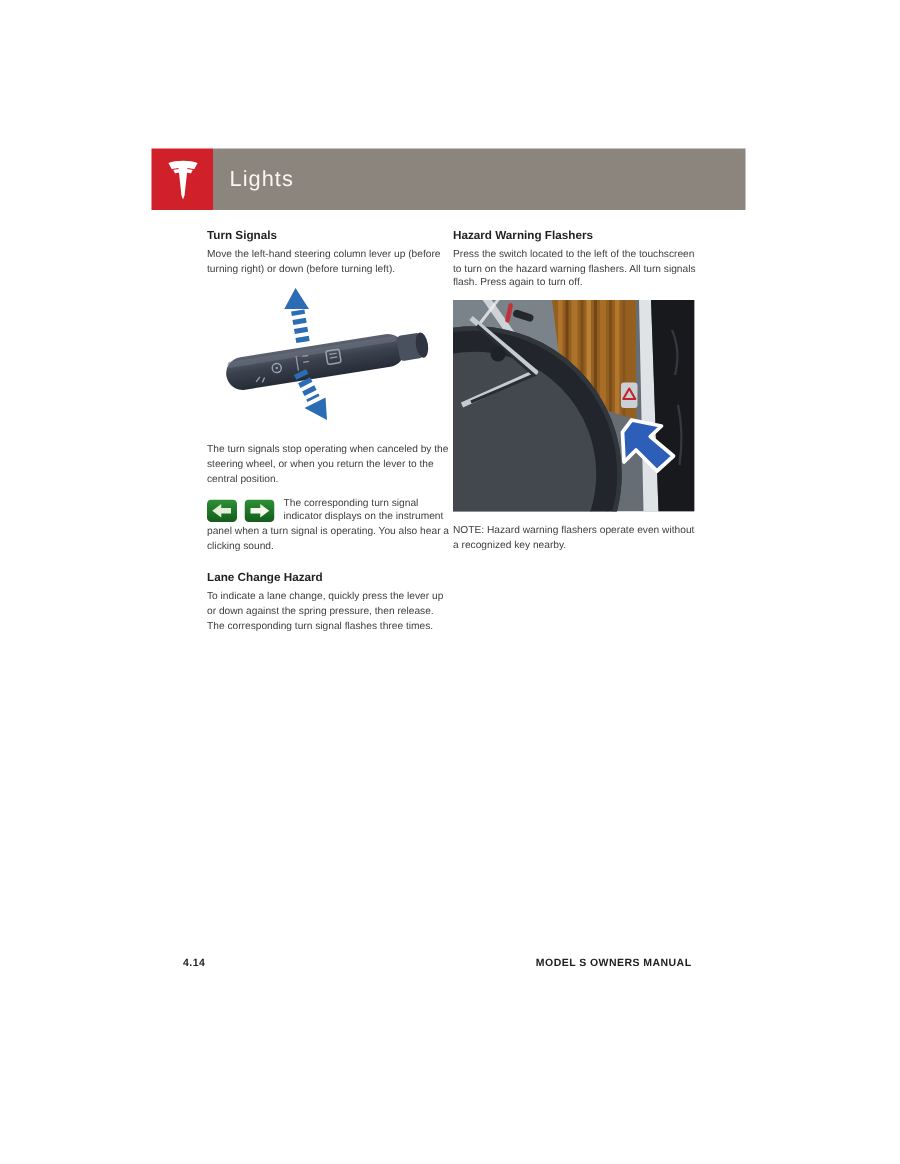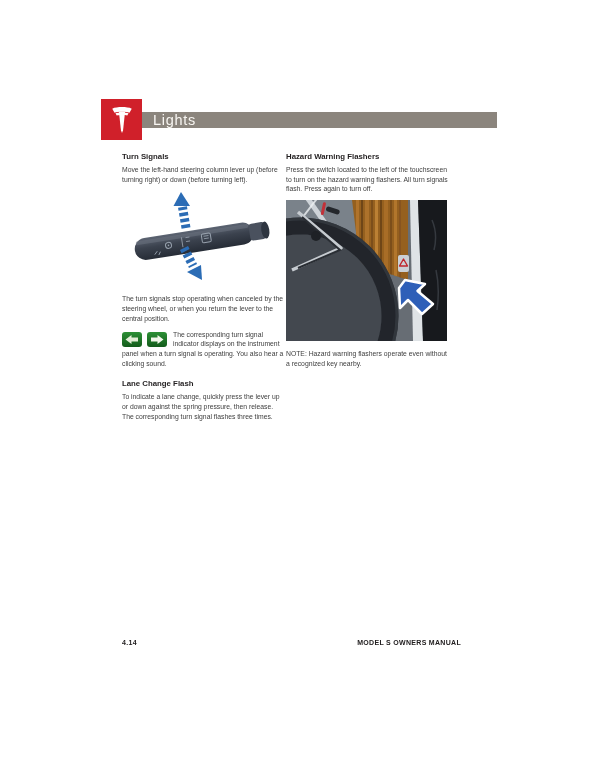--- a/index.html
+++ b/index.html
@@ -1,26 +1,26 @@
 <!DOCTYPE html>
 <html><head>
 <meta charset="utf-8">
 <style>
   html,body{margin:0;padding:0;background:#ffffff;}
   .page{position:relative;width:600px;height:776px;background:#ffffff;overflow:hidden;
         font-family:"Liberation Sans",sans-serif;-webkit-font-smoothing:antialiased;}
 
   
-  .chapter-header{position:absolute;left:101px;top:99px;width:396px;height:41px;display:flex;align-items:center;}
+  .chapter-header{position:absolute;left:101px;top:99px;width:396px;height:41px;display:flex;}
   .logo-box{width:41px;height:41px;background:#d0202a;display:flex;align-items:center;justify-content:center;flex:0 0 41px;}
   .title-bar{flex:1;background:#8b857d;display:flex;align-items:center;padding-left:11px;
              color:#f8f6f2;font-size:14.5px;letter-spacing:.7px;font-weight:400;}
 
   
-  .col{position:absolute;top:152px;}
+  .col{position:absolute;top:152px;margin-left:16px;}
   .col-left{left:122px;width:163px;}
   .col-right{left:286px;width:162px;}
 
   h3{font-size:7.8px;line-height:10px;margin:0 0 3px 0;color:#221f20;font-weight:bold;}
   h3.clear{clear:both;padding-top:5px;}
   p{font-size:6.8px;line-height:9.7px;margin:0 0 6px 0;color:#3e3e3e;}
   p.note{margin-top:2px;}
 
   .figure{margin:2px 0 8px 0;}
   .figure-lever{margin-left:4px;}
@@ -107,21 +107,21 @@
           <polygon points="3.5,7.5 9.5,3 9.5,5.6 16,5.6 16,9.4 9.5,9.4 9.5,12" fill="#e3eed7"></polygon>
         </svg>
         <svg class="indicator" viewBox="0 0 20 15">
           <rect width="20" height="15" rx="3" fill="url(#grn1)"></rect>
           <polygon points="16.5,7.5 10.5,3 10.5,5.6 4,5.6 4,9.4 10.5,9.4 10.5,12" fill="#f3f8ec"></polygon>
         </svg>
       </div>
       <p>The corresponding turn signal indicator displays on the instrument panel when a turn signal is operating. You also hear a clicking sound.</p>
     </div>
 
-    <h3 class="clear">Lane Change Flash</h3>
+    <h3 class="clear">Lane Change Hazard</h3>
     <p>To indicate a lane change, quickly press the lever up or down against the spring pressure, then release. The corresponding turn signal flashes three times.</p>
   </div>
 
   <div class="col col-right">
     <h3>Hazard Warning Flashers</h3>
     <p>Press the switch located to the left of the touchscreen to turn on the hazard warning flashers. All turn signals flash. Press again to turn off.</p>
 
     <div class="figure figure-photo">
       <svg width="161" height="141" viewBox="0 0 161 141" aria-hidden="true">
         <defs>

